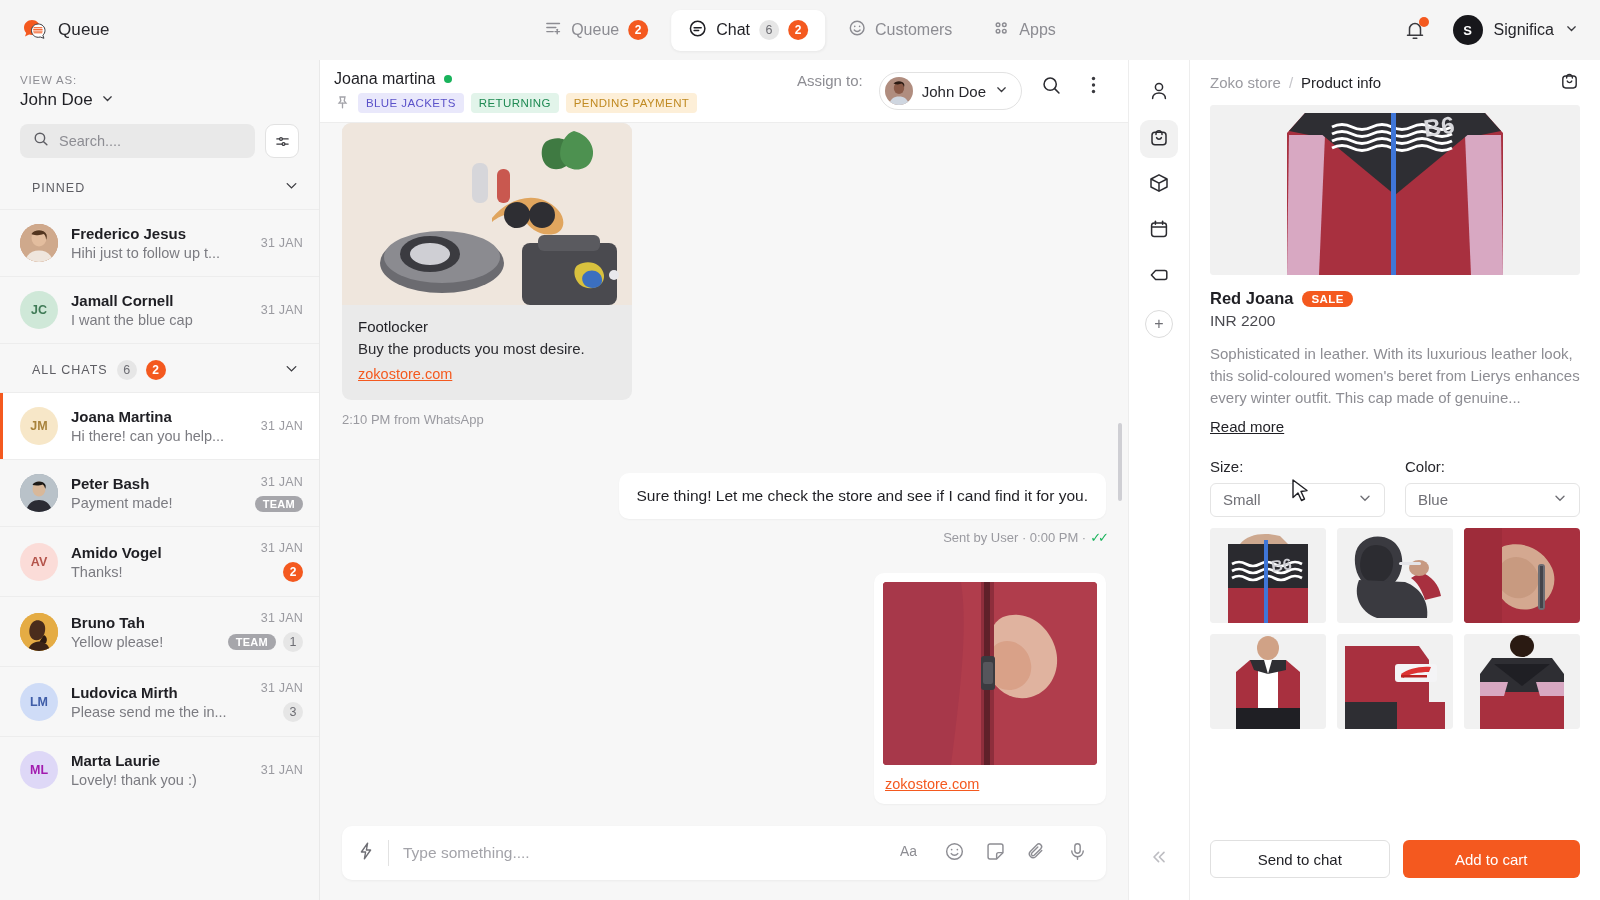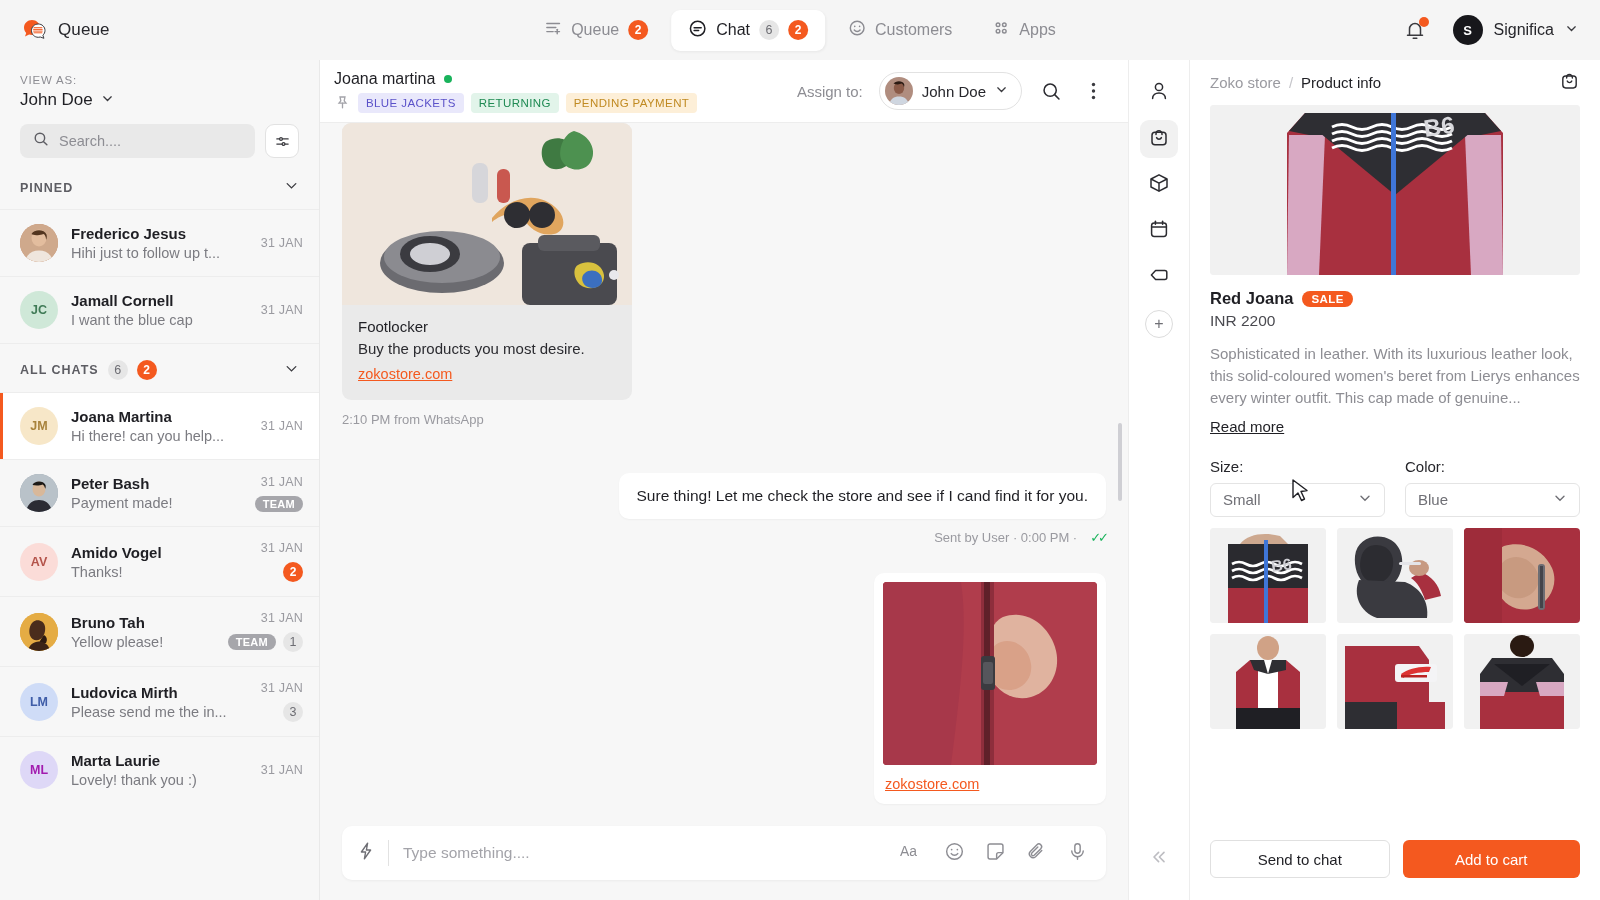--- a/index.html
+++ b/index.html
@@ -81,21 +81,21 @@
   }
   .searchbox input::placeholder { color: #8d8d93; }
   .filter-btn {
     width: 34px; height: 34px; border: 1px solid #e2e2e2; border-radius: 9px;
     background: #fff; display: flex; align-items: center; justify-content: center; cursor: pointer;
   }
   .section-head {
     display: flex; align-items: center; gap: 9px;
     padding: 8px 20px 12px; cursor: pointer;
   }
-  .section-title { font-size: 12.5px; letter-spacing: 1px; color: #5d5d63; font-weight: bold; text-transform: uppercase; }
+  .section-title { font-size: 12.5px; letter-spacing: 1px; color: #5d5d63; font-weight: normal; text-transform: uppercase; margin-left: 12px; }
   .section-head .chev { margin-left: auto; }
   .chatlist { flex: 1; overflow: hidden; }
   .chat-item {
     display: flex; align-items: center; gap: 13px;
     padding: 14px 16px 14px 20px;
     border-top: 1px solid #ededed;
     cursor: pointer; position: relative; background: #f7f7f7;
   }
   .chat-item.selected { background: #ffffff; }
   .chat-item.selected::before {
@@ -127,21 +127,21 @@
   .ch-left { display: flex; flex-direction: column; gap: 5px; }
   .ch-name-row { display: flex; align-items: center; gap: 9px; }
   .ch-name { font-size: 16px; color: #1f1f24; }
   .online-dot { width: 8px; height: 8px; border-radius: 50%; background: #19b35b; }
   .ch-tags { display: flex; align-items: center; gap: 7px; }
   .pin-icon { width: 17px; height: 17px; }
   .tag { font-size: 11.5px; letter-spacing: .4px; border-radius: 4px; padding: 4px 8px; }
   .tag.blue { background: #e9e8fb; color: #5b52c9; }
   .tag.green { background: #e2f4ea; color: #1f8a53; }
   .tag.amber { background: #fdefd8; color: #c08a22; }
-  .ch-right { margin-left: auto; display: flex; align-items: center; gap: 16px; }
+  .ch-right { margin-left: auto; display: flex; gap: 16px; }
   .assign-label { font-size: 15px; color: #8d8d93; }
   .assign-pill {
     display: flex; align-items: center; gap: 9px;
     border: 1px solid #e2e2e2; border-radius: 20px; padding: 4px 13px 4px 5px;
     background: #fff; cursor: pointer;
   }
   .assign-avatar { width: 28px; height: 28px; border-radius: 50%; overflow: hidden; position: relative; }
   .assign-name { font-size: 15px; color: #26262b; }
   .icon-btn { width: 26px; height: 26px; display: flex; align-items: center; justify-content: center; cursor: pointer; }
 
@@ -157,21 +157,21 @@
   .card-desc { font-size: 15px; color: #2b2b30; margin-top: 5px; }
   .card-link { font-size: 14.5px; color: #f4591f; text-decoration: underline; margin-top: 9px; display: inline-block; }
   .msg-time { font-size: 13px; color: #9a9aa0; margin-top: 12px; }
 
   .msg-out-wrap { display: flex; flex-direction: column; align-items: flex-end; margin-top: 46px; }
   .bubble-out {
     background: #fff; border-radius: 10px; padding: 14px 18px;
     font-size: 15.5px; color: #1f1f24; max-width: 520px;
     box-shadow: 0 1px 2px rgba(0,0,0,.04);
   }
-  .msg-status { font-size: 13px; color: #9a9aa0; margin-top: 11px; display: flex; align-items: center; gap: 13px; }
+  .msg-status { font-size: 13px; color: #9a9aa0; margin-top: 11px; display: flex; align-items: center; gap: 4px; }
   .ticks { color: #19b35b; font-size: 13px; letter-spacing: -3px; }
   .img-bubble {
     background: #fff; border-radius: 10px; padding: 9px 9px 4px;
     width: 232px; box-shadow: 0 1px 2px rgba(0,0,0,.04);
   }
   .img-bubble .ph { width: 100%; height: 183px; border-radius: 4px; overflow: hidden; position: relative; }
   .img-bubble .lnk { font-size: 14.5px; color: #f4591f; text-decoration: underline; display: inline-block; margin: 11px 2px 8px; }
 
   .composer-wrap { padding: 10px 22px 20px; background: #f7f7f7; }
   .composer {

